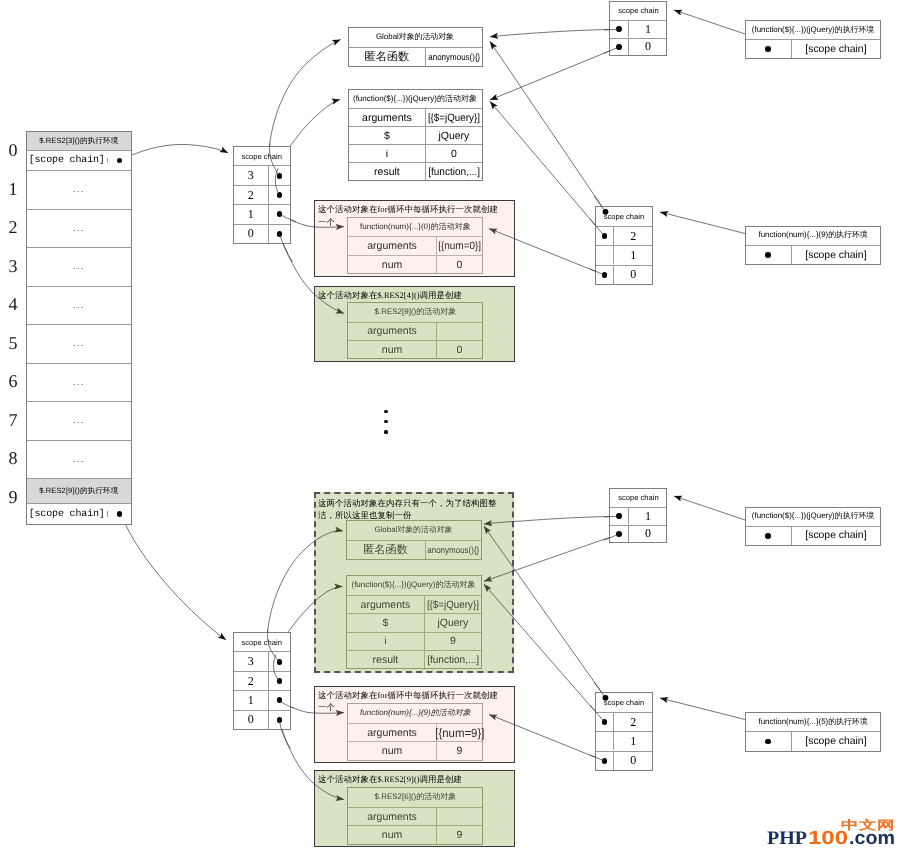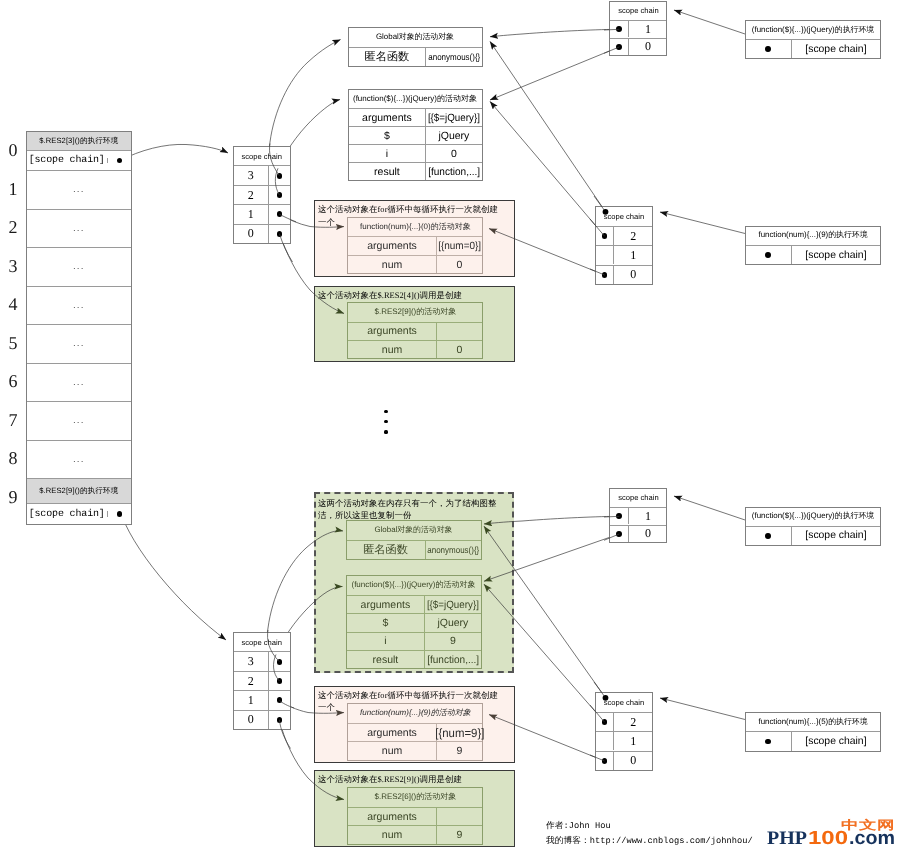--- a/index.html
+++ b/index.html
@@ -569,24 +569,20 @@
         </div>
       </div>
     </div>
 
   <div class="vdots" style="left:381px;top:410px;width:10px;">
     <span></span>
     <span></span>
     <span></span>
   </div>
 
-  <div class="footer" style="left:546px;top:819px;">
-    <div>作者:John Hou</div>
-    <div>我的博客：http://www.cnblogs.com/johnhou/</div>
-  </div>
   <div class="logo" style="left:767px;top:810px;">
     <svg width="133" height="39" viewBox="0 0 133 39">
       <text x="74" y="19" font-family="Liberation Sans, sans-serif" font-size="12" font-weight="bold" fill="#f26f21" letter-spacing="0.3" textLength="54" lengthAdjust="spacingAndGlyphs">中文网</text>
       <text x="0" y="34" font-family="Liberation Serif, serif" font-size="19" font-weight="bold" fill="#16325c" textLength="40" lengthAdjust="spacingAndGlyphs">PHP</text>
       <text x="41" y="34" font-family="Liberation Sans, sans-serif" font-size="19" font-weight="bold" fill="#f4690e" textLength="40" lengthAdjust="spacingAndGlyphs">100</text>
       <text x="82" y="34" font-family="Liberation Sans, sans-serif" font-size="19" font-weight="bold" fill="#16325c" textLength="46" lengthAdjust="spacingAndGlyphs">.com</text>
     </svg>
   </div>
 </div>
 

